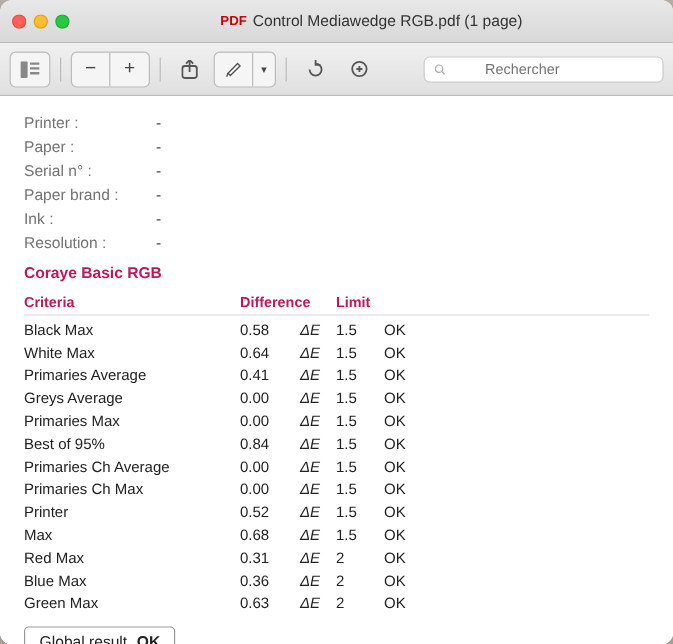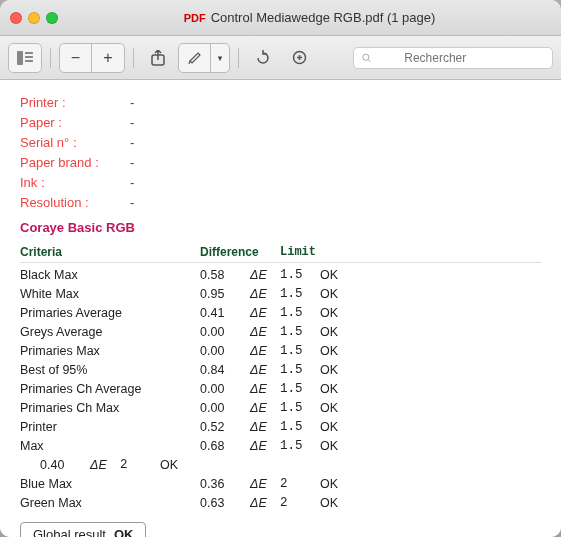--- a/index.html
+++ b/index.html
@@ -161,21 +161,21 @@
 
     .info-row {
       display: flex;
       align-items: center;
       height: 20px;
     }
 
     .info-label {
       width: 110px;
       font-size: 13px;
-      color: #ef4444;
+      color: #737373;
       font-weight: 500;
     }
 
     .info-value {
       font-size: 13px;
       color: #444;
     }
 
     .section-title {
       font-size: 13px;
@@ -192,27 +192,27 @@
       display: flex;
       align-items: center;
       height: 22px;
       border-bottom: 1px solid #ddd;
       margin-bottom: 2px;
     }
 
     .data-table .header-row span {
       font-size: 12px;
       font-weight: 600;
-      color: #14532d;
+      color: #be185d;
     }
 
     .col-criteria { width: 160px; }
     .col-diff { width: 70px; padding-left: 20px; }
     .col-unit { width: 30px; font-style: italic; }
-    .col-limit { width: 40px; font-family: Liberation Mono, monospace; }
+    .col-limit { width: 40px; }
     .col-status { width: 40px; }
 
     .data-row {
       display: flex;
       align-items: center;
       height: 19px;
     }
 
     .data-row span {
       font-size: 12.5px;
@@ -368,21 +368,21 @@
       <div id="table-rows">
           <div class="data-row">
       <span class="col-criteria">Black Max</span>
       <span class="col-diff">0.58</span>
       <span class="col-unit">ΔE</span>
       <span class="col-limit">1.5</span>
       <span class="col-status">OK</span>
     </div>
           <div class="data-row">
       <span class="col-criteria">White Max</span>
-      <span class="col-diff">0.95</span>
+      <span class="col-diff">0.64</span>
       <span class="col-unit">ΔE</span>
       <span class="col-limit">1.5</span>
       <span class="col-status">OK</span>
     </div>
           <div class="data-row">
       <span class="col-criteria">Primaries Average</span>
       <span class="col-diff">0.41</span>
       <span class="col-unit">ΔE</span>
       <span class="col-limit">1.5</span>
       <span class="col-status">OK</span>
@@ -430,21 +430,22 @@
       <span class="col-status">OK</span>
     </div>
           <div class="data-row">
       <span class="col-criteria">Max</span>
       <span class="col-diff">0.68</span>
       <span class="col-unit">ΔE</span>
       <span class="col-limit">1.5</span>
       <span class="col-status">OK</span>
     </div>
           <div class="data-row">
-      <span class="col-diff">0.40</span>
+      <span class="col-criteria">Red Max</span>
+      <span class="col-diff">0.31</span>
       <span class="col-unit">ΔE</span>
       <span class="col-limit">2</span>
       <span class="col-status">OK</span>
     </div>
           <div class="data-row">
       <span class="col-criteria">Blue Max</span>
       <span class="col-diff">0.36</span>
       <span class="col-unit">ΔE</span>
       <span class="col-limit">2</span>
       <span class="col-status">OK</span>

